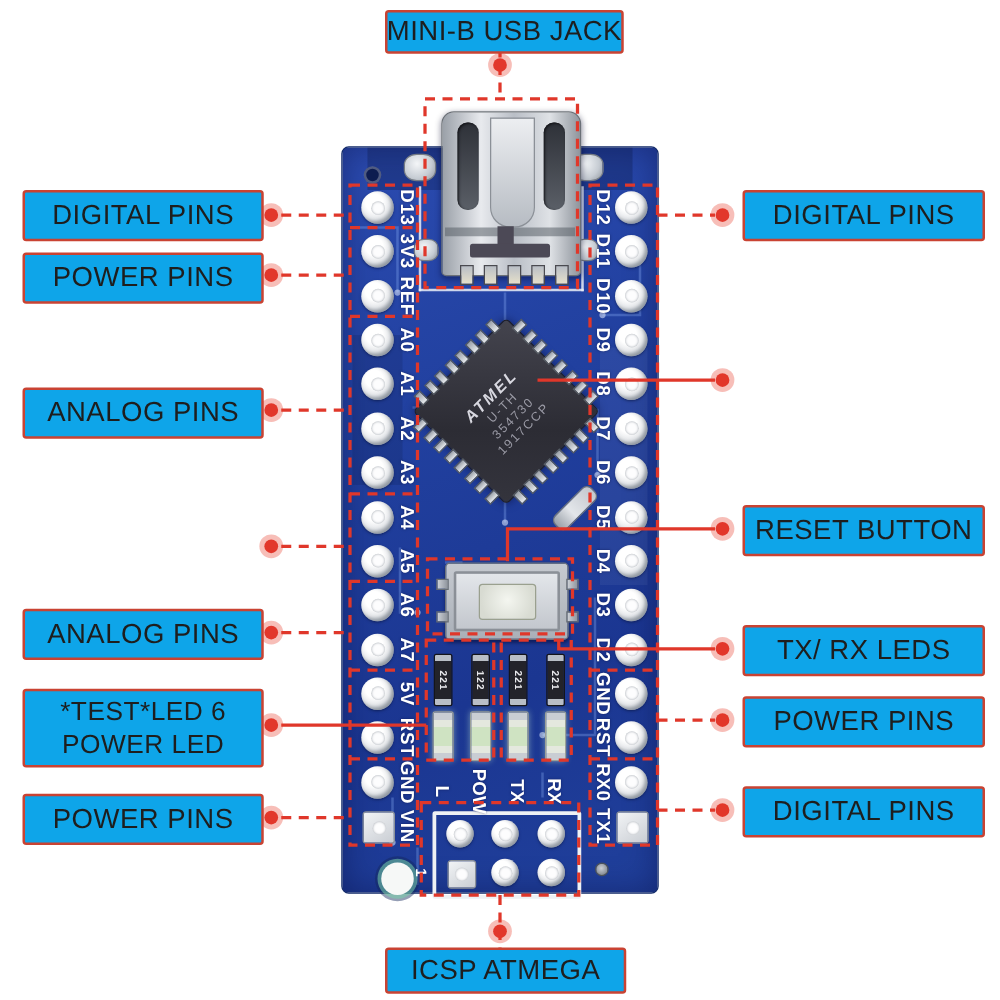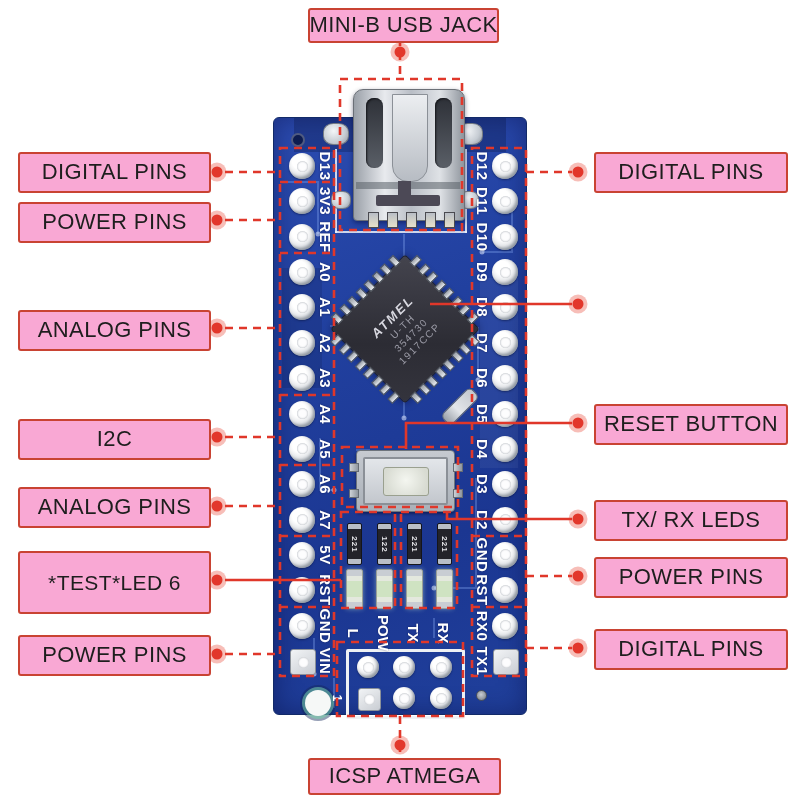--- a/index.html
+++ b/index.html
@@ -84,21 +84,21 @@
        transform:translate(-50%,-50%) rotate(90deg);}
   .mount-hole{position:absolute;left:31px;top:572px;width:26px;height:26px;border-radius:50%;z-index:3;
        background:#f6f8f7;box-shadow:0 0 0 3px rgba(120,210,170,.55),0 0 0 5px rgba(20,40,90,.45);}
   .gray-dot{position:absolute;left:202px;top:572px;width:9px;height:9px;border-radius:50%;z-index:3;
        background:radial-gradient(circle at 45% 40%,#caced4,#6f757d);border:1px solid #4c525a;}
   .tl-hole{position:absolute;left:17px;top:15px;width:10px;height:10px;border-radius:50%;z-index:3;
        background:#0d1c50;border:2px solid rgba(255,255,255,.28);}
   
   #annot{position:absolute;left:0;top:0;z-index:4;pointer-events:none;}
   
-  .cbox{position:absolute;z-index:5;background:#f9a8d4;border:2px solid #c94333;border-radius:3px;
+  .cbox{position:absolute;z-index:5;background:#0ea5e9;border:2px solid #c94333;border-radius:3px;
         display:flex;flex-direction:column;align-items:center;justify-content:center;
         color:#1e1e1e;font-size:22px;letter-spacing:.4px;white-space:nowrap;line-height:1.22;}
   .cbox.two{font-size:21px;}
 </style>
 </head>
 <body>
 
 <div class="scene">
 
   <div class="board" id="board">
@@ -431,28 +431,26 @@
 
   <div class="cbox" style="left:18px;top:152px;width:189px;height:37px">
     <span>DIGITAL PINS</span>
   </div>
   <div class="cbox" style="left:18px;top:202px;width:189px;height:37px">
     <span>POWER PINS</span>
   </div>
   <div class="cbox" style="left:18px;top:310px;width:189px;height:37px">
     <span>ANALOG PINS</span>
   </div>
-  <div class="cbox" style="left:18px;top:419px;width:189px;height:37px">
-    <span>I2C</span>
-  </div>
   <div class="cbox" style="left:18px;top:487px;width:189px;height:37px">
     <span>ANALOG PINS</span>
   </div>
   <div class="cbox two" style="left:18px;top:551px;width:189px;height:59px">
     <span>*TEST*LED 6</span>
+    <span>POWER LED</span>
   </div>
   <div class="cbox" style="left:18px;top:635px;width:189px;height:37px">
     <span>POWER PINS</span>
   </div>
 
   <div class="cbox" style="left:594px;top:152px;width:190px;height:37px">
     <span>DIGITAL PINS</span>
   </div>
   <div class="cbox" style="left:594px;top:404px;width:190px;height:37px">
     <span>RESET BUTTON</span>

